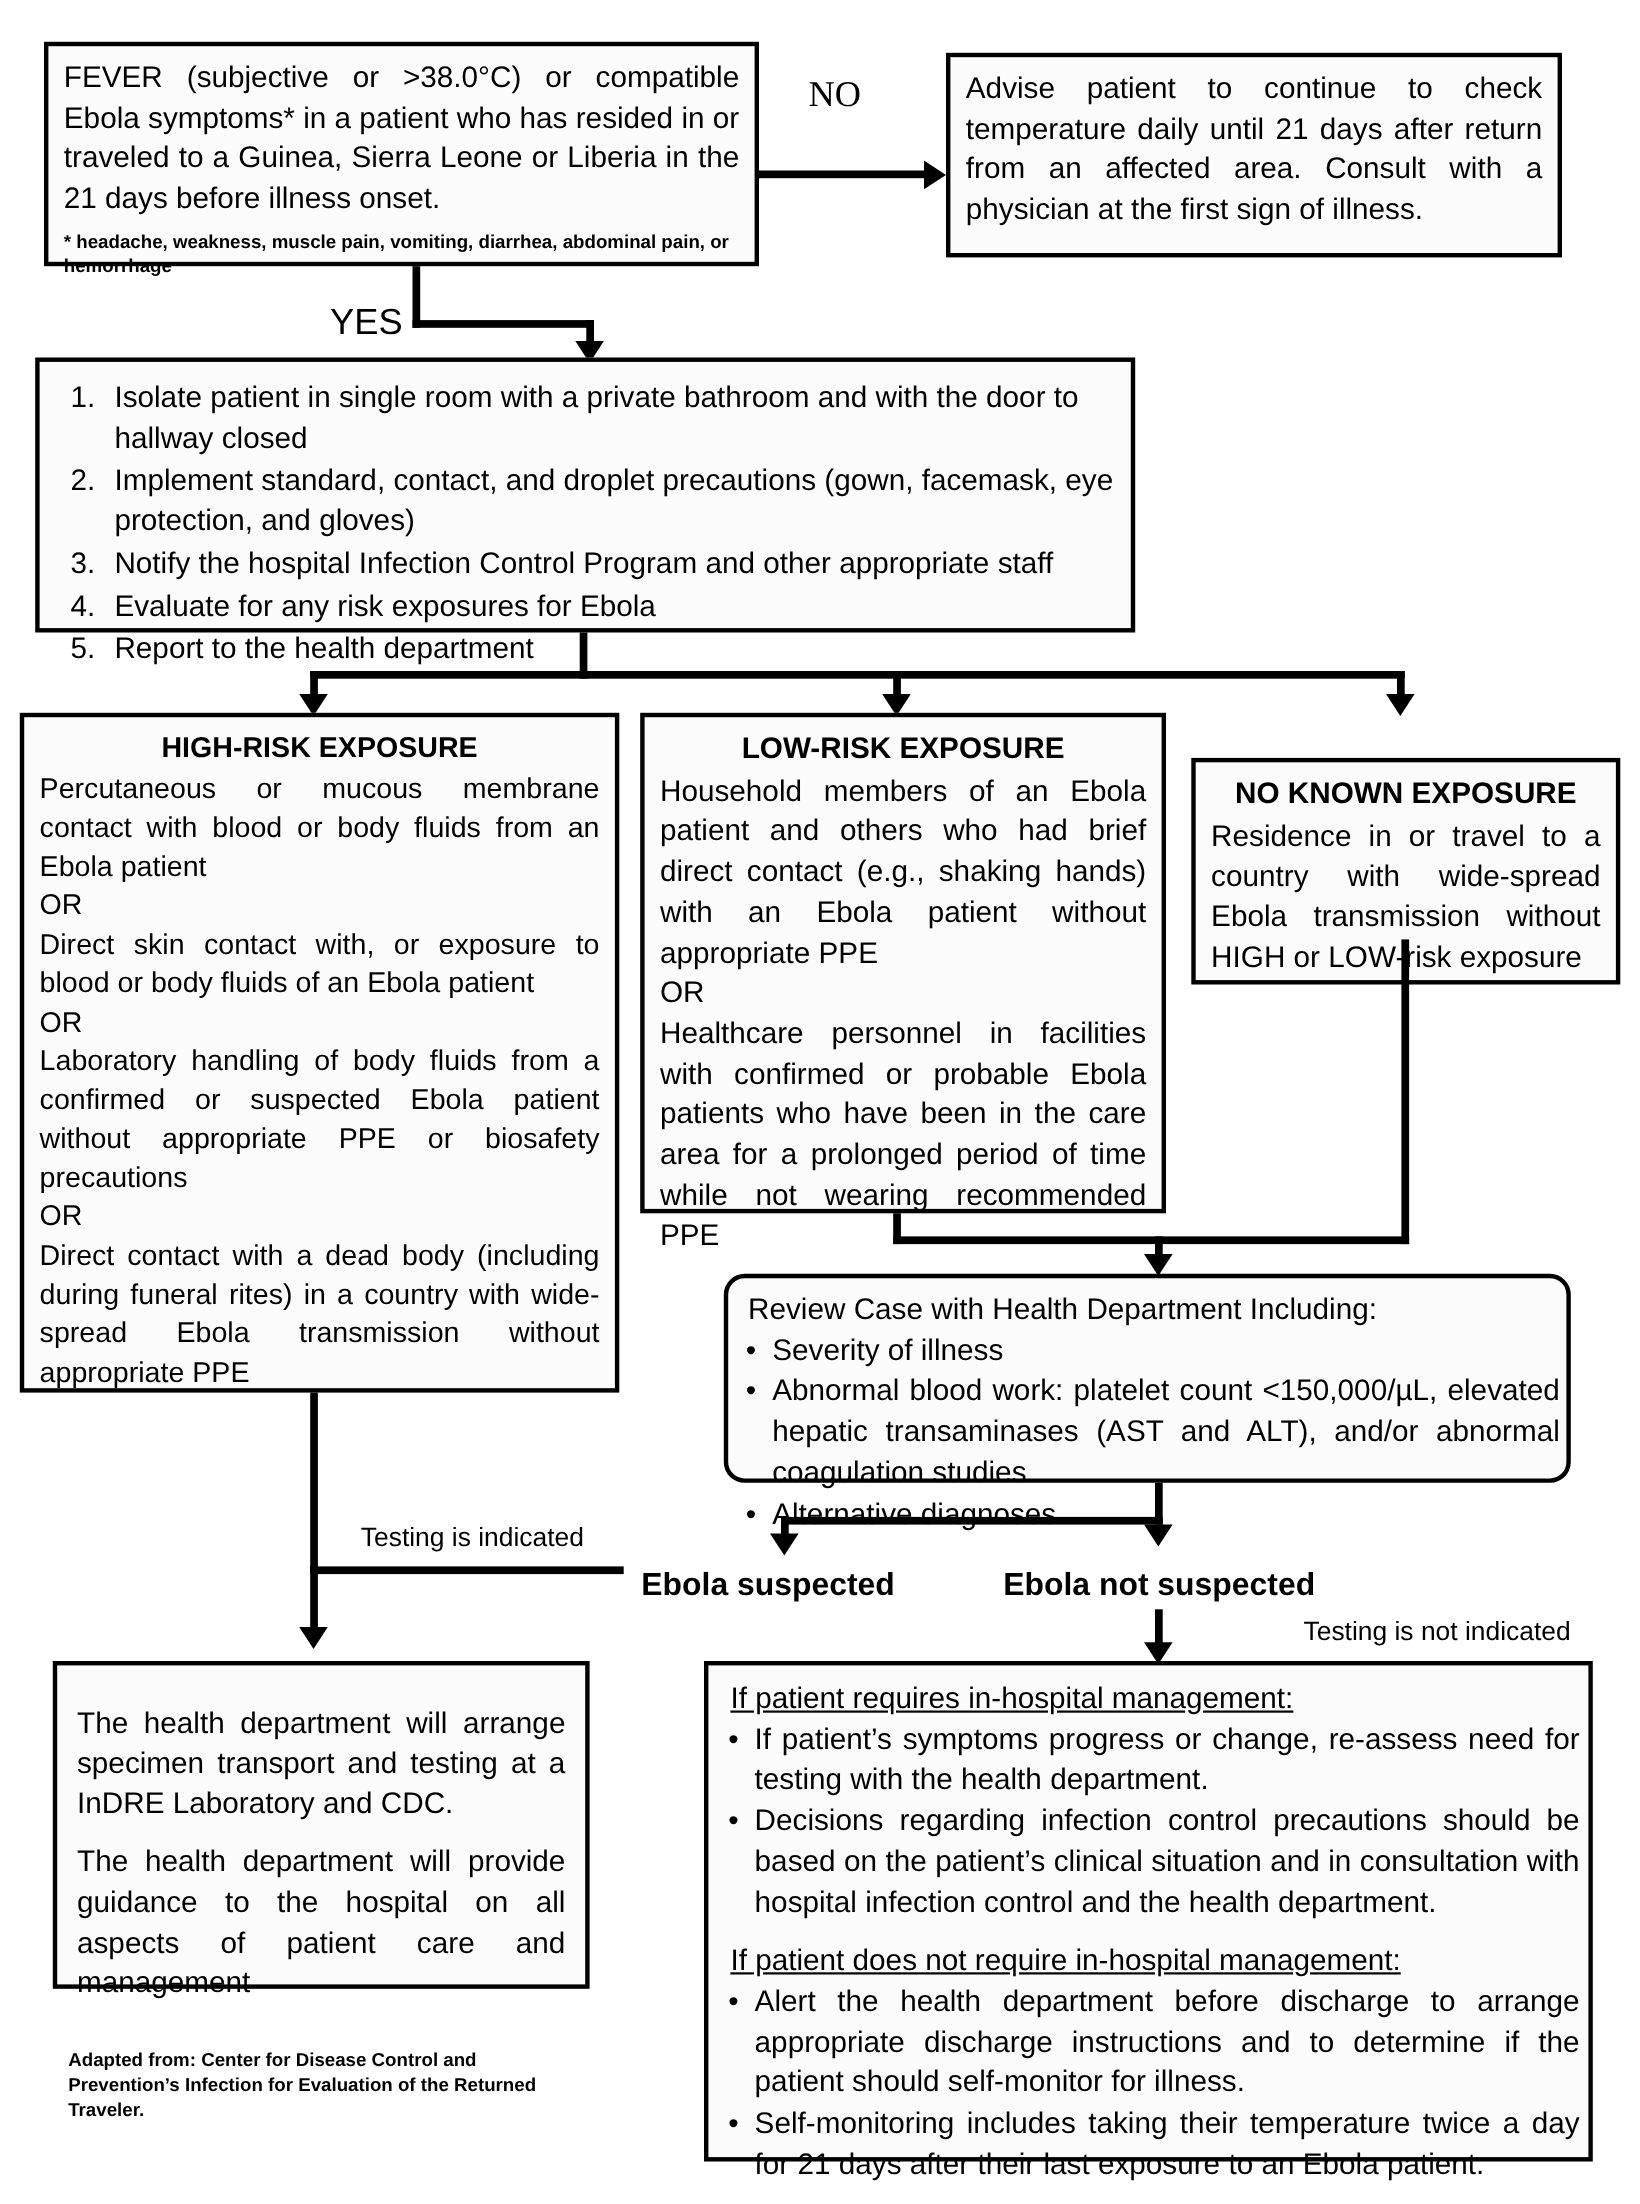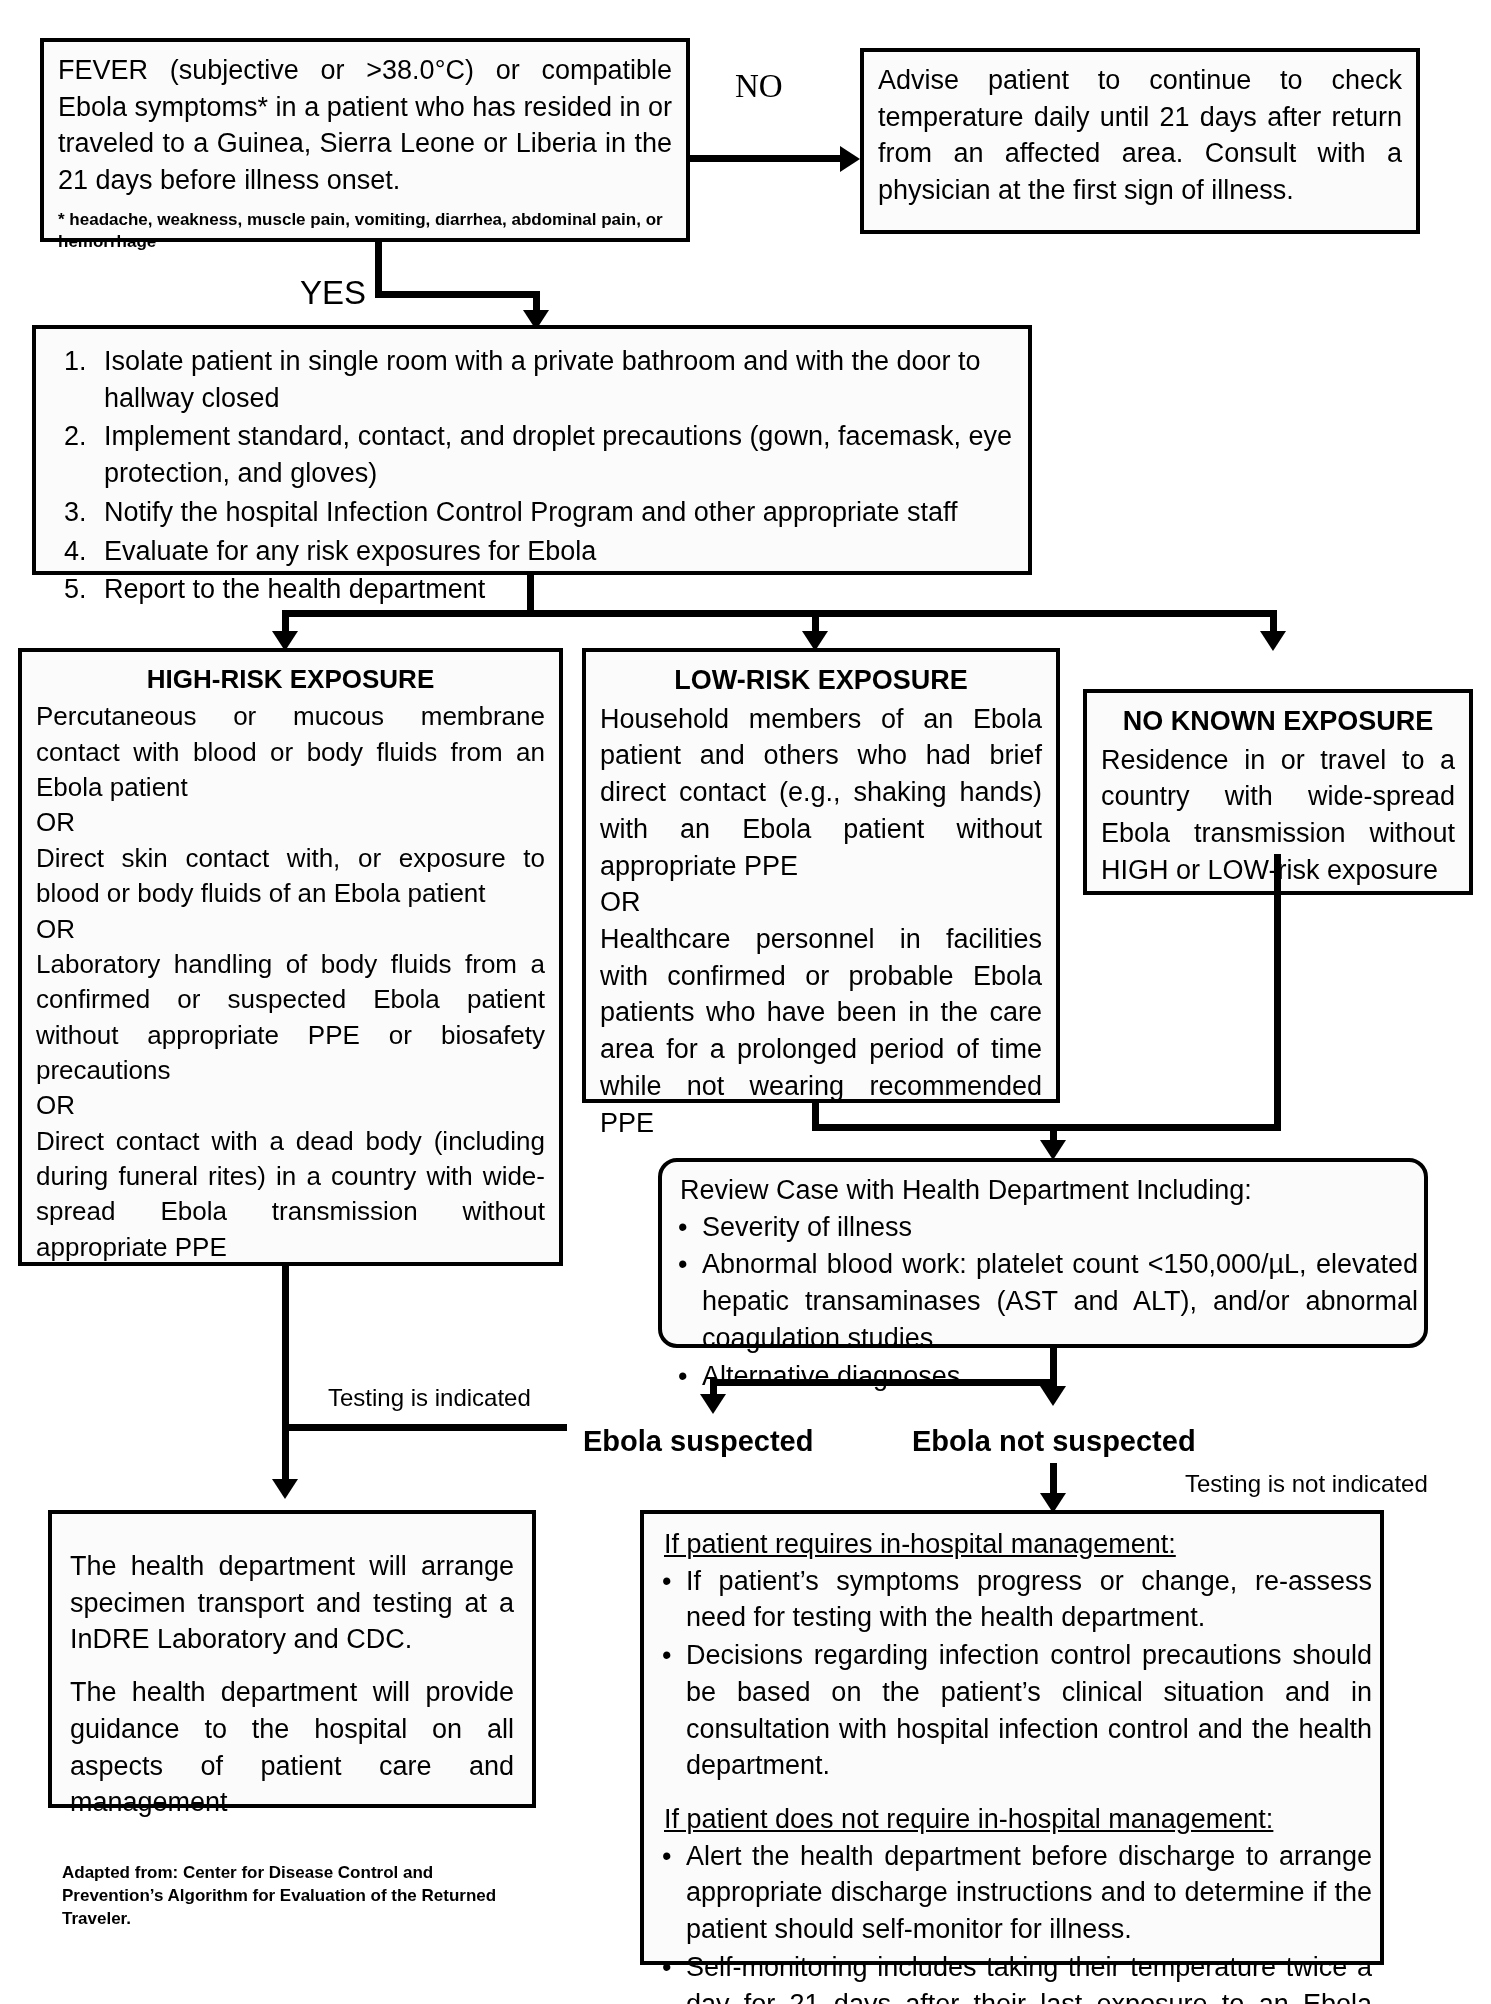--- a/index.html
+++ b/index.html
@@ -223,29 +223,29 @@
   <div class="ln" style="left:1050px; top:1463px; width:7px; height:40px;"></div>
   <div class="arrow-down" style="left:1040px; top:1493px;"></div>
   <div class="lbl small" style="left:1185px; top:1470px; font-size:24px; font-weight:normal;">Testing is not indicated</div>
 
   <div class="box" style="left:48px; top:1510px; width:488px; height:298px; font-size:27px; padding:34px 18px;">
     <div class="just">The health department will arrange specimen transport and testing at a InDRE Laboratory and CDC.</div>
     <div class="gap"></div>
     <div class="just">The health department will provide guidance to the hospital on all aspects of patient care and management</div>
   </div>
 
-  <div class="box" style="left:640px; top:1510px; width:744px; height:455px; font-size:27px; padding:12px 8px;">
+  <div class="box" style="left:640px; top:1510px; width:808px; height:455px; font-size:27px; padding:12px 8px;">
     <div class="ul-under" style="padding-left:12px;">If patient requires in-hospital management:</div>
     <ul class="bul">
       <li class="just">If patient’s symptoms progress or change, re-assess need for testing with the health department.</li>
       <li class="just">Decisions regarding infection control precautions should be based on the patient’s clinical situation and in consultation with hospital infection control and the health department.</li>
     </ul>
     <div class="gap"></div>
     <div class="ul-under" style="padding-left:12px;">If patient does not require in-hospital management:</div>
     <ul class="bul">
       <li class="just">Alert the health department before discharge to arrange appropriate discharge instructions and to determine if the patient should self-monitor for illness.</li>
       <li class="just">Self-monitoring includes taking their temperature twice a day for 21 days after their last exposure to an Ebola patient.</li>
     </ul>
   </div>
 
-  <div class="attrib" style="left:62px; top:1862px;">Adapted from: Center for Disease Control and Prevention’s Algorithm for Evaluation of the Returned Traveler.</div>
+  <div class="attrib" style="left:62px; top:1862px;">Adapted from: Center for Disease Control and Prevention’s Infection for Evaluation of the Returned Traveler.</div>
 
 </div>
 
 </body></html>

